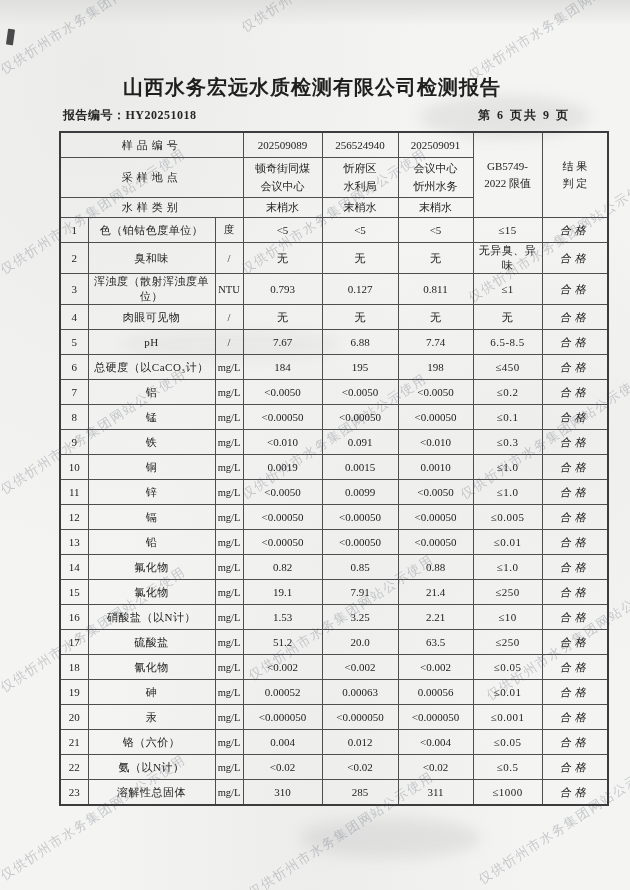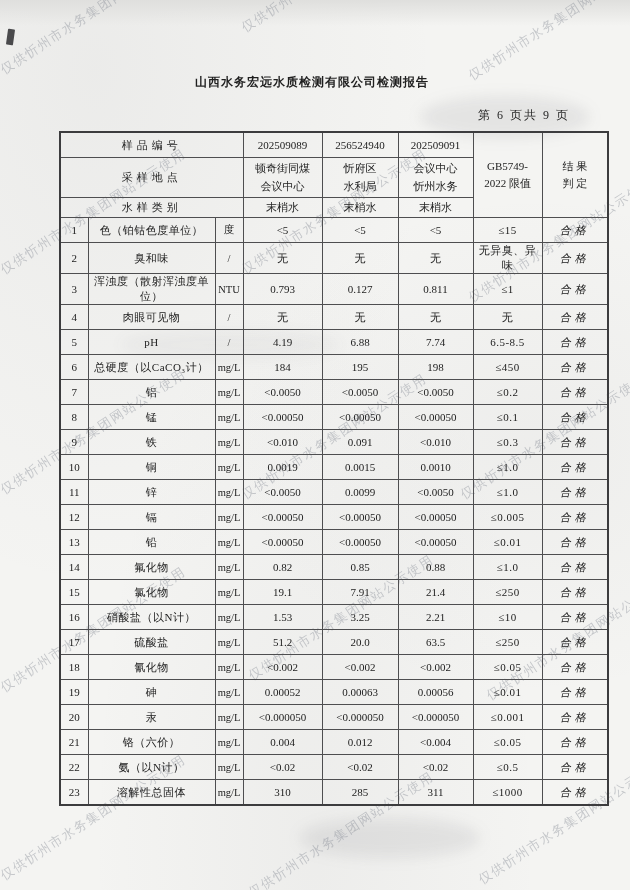--- a/index.html
+++ b/index.html
@@ -28,24 +28,24 @@
     font-family:"Liberation Sans","DejaVu Sans",sans-serif;
     font-size:13px;letter-spacing:1.5px;
     color:#878c96;opacity:0.42;
     transform:rotate(-33deg);transform-origin:left center;
     pointer-events:none;
   }
   
   .title{
     position:absolute;left:0;top:74px;width:624px;text-align:center;
     font-family:"Liberation Sans","DejaVu Sans",sans-serif;
-    font-size:12px;font-weight:bold;letter-spacing:1px;color:#1f1f1f;
+    font-size:20px;font-weight:bold;letter-spacing:1px;color:#1f1f1f;
   }
   .report-no{position:absolute;left:63px;top:107px;font-size:12px;font-weight:600;letter-spacing:0.5px;}
-  .page-indicator{position:absolute;right:60px;top:107px;font-size:12px;font-weight:400;letter-spacing:2px;}
+  .page-indicator{position:absolute;right:60px;top:107px;font-size:12px;font-weight:700;letter-spacing:2px;}
   
   table.report{
     position:absolute;left:44px;top:131px;width:548px;
     border-collapse:collapse;table-layout:fixed;
     font-size:11px;color:#222;
   }
   table.report td{
     border:1px solid #4e4e50;
     text-align:center;vertical-align:middle;
     padding:0 2px;overflow:hidden;
@@ -88,20 +88,21 @@
       <span class="wm" style="left: 462px; top: 487px;">仅供忻州市水务集团网站公示使用</span>
       <span class="wm" style="left: 2px; top: 680px;">仅供忻州市水务集团网站公示使用</span>
       <span class="wm" style="left: 250px; top: 668px;">仅供忻州市水务集团网站公示使用</span>
       <span class="wm" style="left: 488px; top: 688px;">仅供忻州市水务集团网站公示使用</span>
       <span class="wm" style="left: 2px; top: 868px;">仅供忻州市水务集团网站公示使用</span>
       <span class="wm" style="left: 250px; top: 885px;">仅供忻州市水务集团网站公示使用</span>
       <span class="wm" style="left: 480px; top: 872px;">仅供忻州市水务集团网站公示使用</span>
     </div>
 
   <div class="title">山西水务宏远水质检测有限公司检测报告</div>
+  <div class="report-no">报告编号：HY20251018</div>
   <div class="page-indicator">第 6 页共 9 页</div>
 
   <table class="report">
     <colgroup>
       <col class="w-no">
         <col class="w-name">
         <col class="w-unit">
       <col class="w-v1">
         <col class="w-v2">
         <col class="w-v3">
@@ -173,21 +174,21 @@
           <td class="c-val">无</td>
           <td class="c-val">无</td>
           <td class="c-val">无</td>
           <td class="c-limit">无</td>
           <td class="c-result">合格</td>
         </tr>
         <tr>
           <td class="c-no">5</td>
           <td class="c-name">pH</td>
           <td class="c-unit">/</td>
-          <td class="c-val">4.19</td>
+          <td class="c-val">7.67</td>
           <td class="c-val">6.88</td>
           <td class="c-val">7.74</td>
           <td class="c-limit">6.5-8.5</td>
           <td class="c-result">合格</td>
         </tr>
         <tr>
           <td class="c-no">6</td>
           <td class="c-name">总硬度（以CaCO₃计）</td>
           <td class="c-unit">mg/L</td>
           <td class="c-val">184</td>

